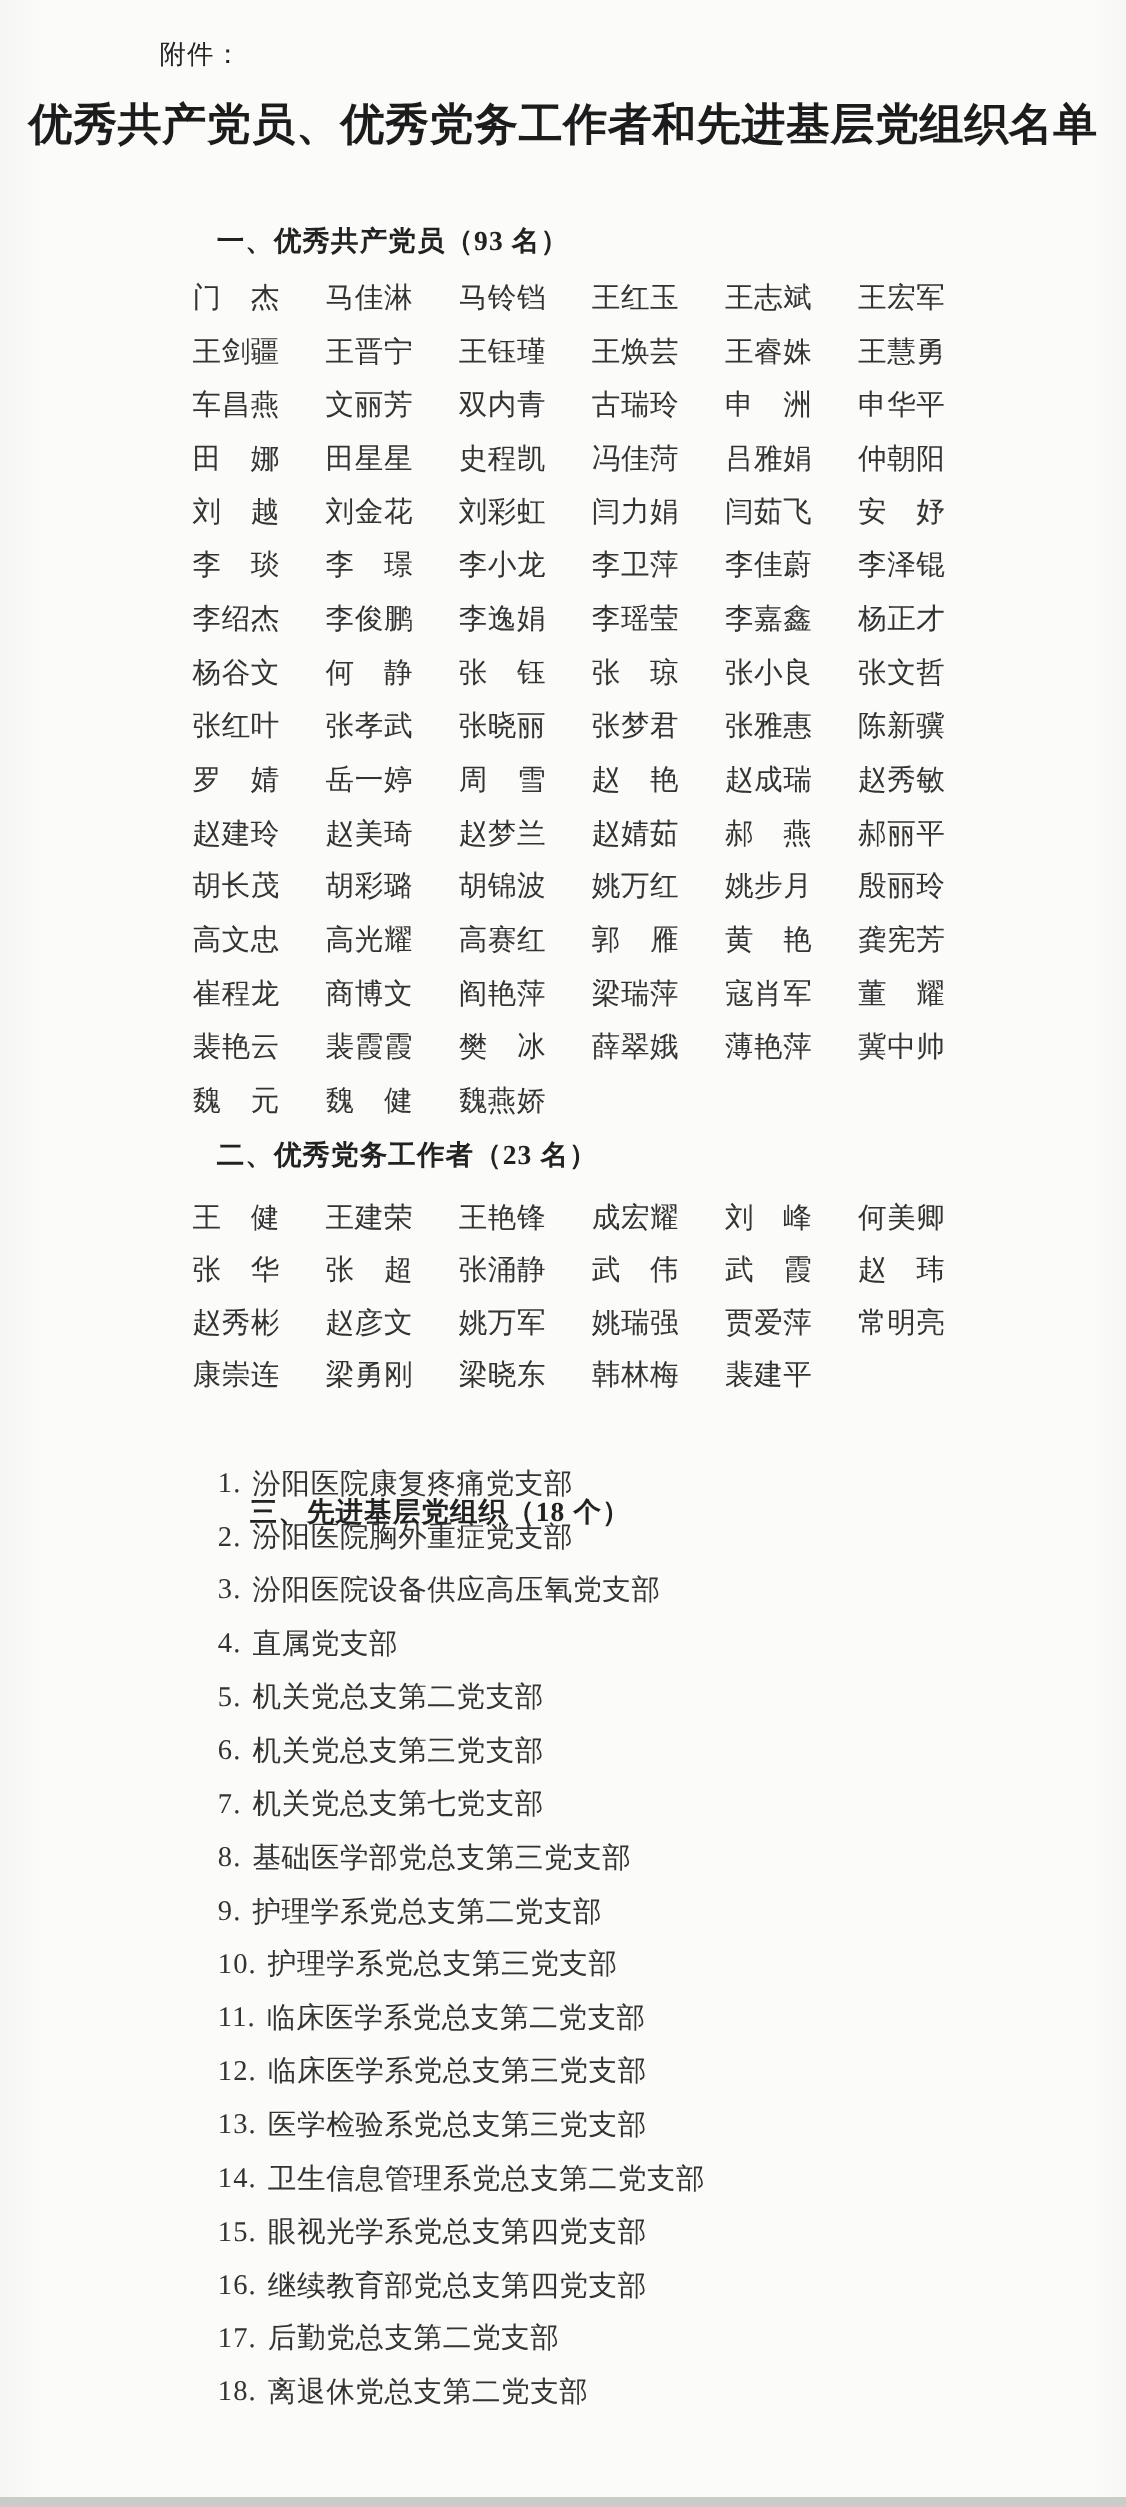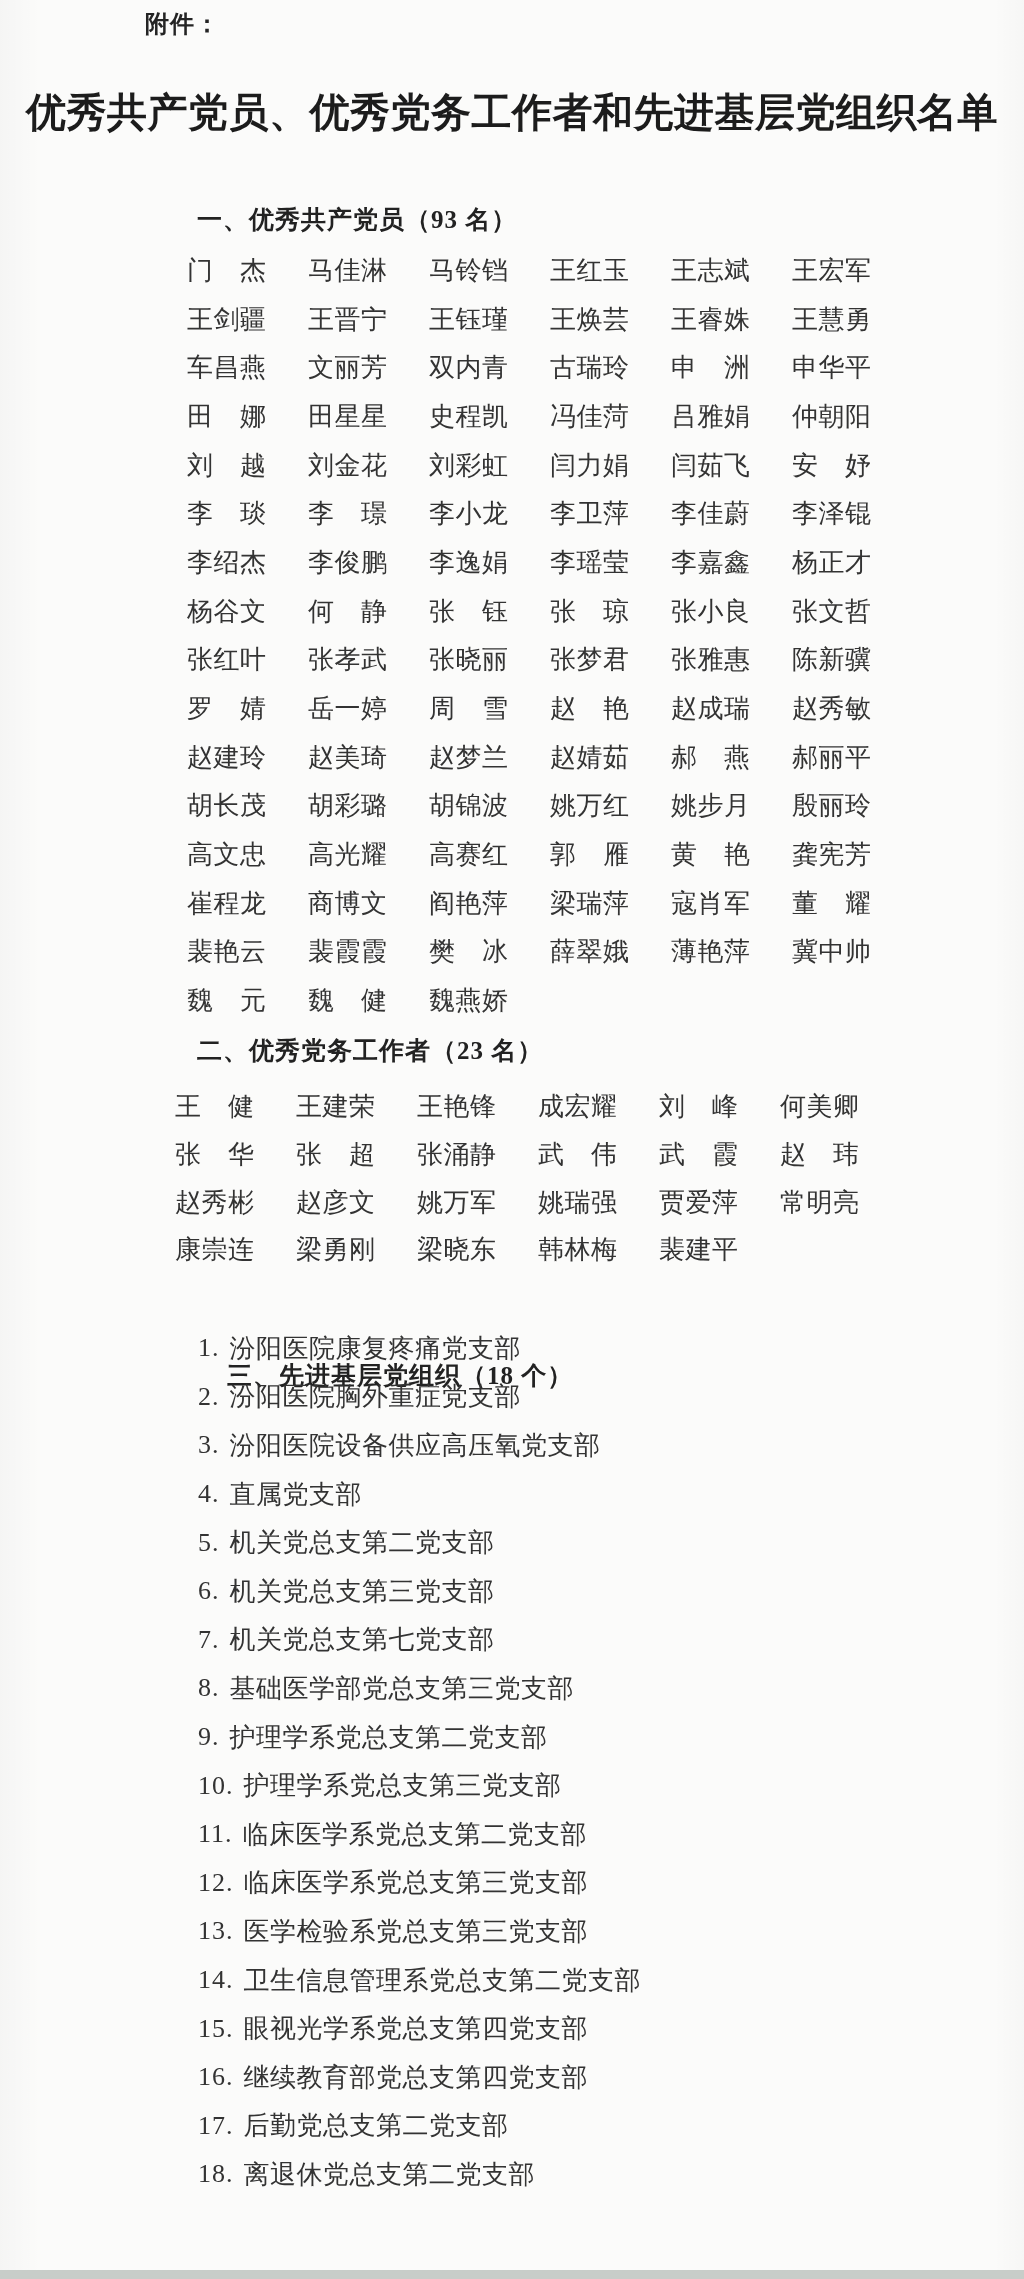--- a/index.html
+++ b/index.html
@@ -13,23 +13,23 @@
     position:relative;
     width:1024px;height:2279px;
     background:
       linear-gradient(90deg, rgba(0,0,0,0.025) 0px, rgba(0,0,0,0) 40px),
       linear-gradient(270deg, rgba(0,0,0,0.02) 0px, rgba(0,0,0,0) 30px),
       #fbfbfa;
     overflow:hidden;
     color:#2e2e2e;
   }
   .attachment{
-    position:absolute; top:10px; left:145px;
+    position:absolute; top:36px; left:145px;
     font-family:"Liberation Sans","DejaVu Sans",sans-serif;
-    font-size:24px; line-height:28px; font-weight:700; color:#242424;
+    font-size:24px; line-height:28px; font-weight:400; color:#242424;
     letter-spacing:1px;
   }
   .title{
     position:absolute; top:96px; left:0; width:1024px; margin:0;
     text-align:center;
     font-size:40px; line-height:34px; font-weight:bold; color:#1c1c1c;
     letter-spacing:0.5px;
   }
   .sec-heading{
     position:absolute; left:197px;
@@ -38,21 +38,21 @@
     letter-spacing:1px; white-space:nowrap;
   }
   #sec0-heading{top:206px;}
   #sec1-heading{top:1037px;}
   #sec2-heading{top:1362px;margin-left:30px;}
   .names-grid{
     position:absolute; left:175px;
     display:grid;
     grid-template-columns:repeat(6,121px);
   }
-  #sec0-grid{top:246px; grid-auto-rows:48.7px;margin-left:12px;}
+  #sec0-grid{top:246px; grid-auto-rows:48.7px;}
   #sec1-grid{top:1083px; grid-auto-rows:47.7px;}
   .names-grid .name{
     display:flex; align-items:center;
     font-size:26px; color:#333; white-space:pre;
     letter-spacing:0.5px;
   }
   .org-list{
     position:absolute; left:198px; top:1324px;
   }
   .org-item{

